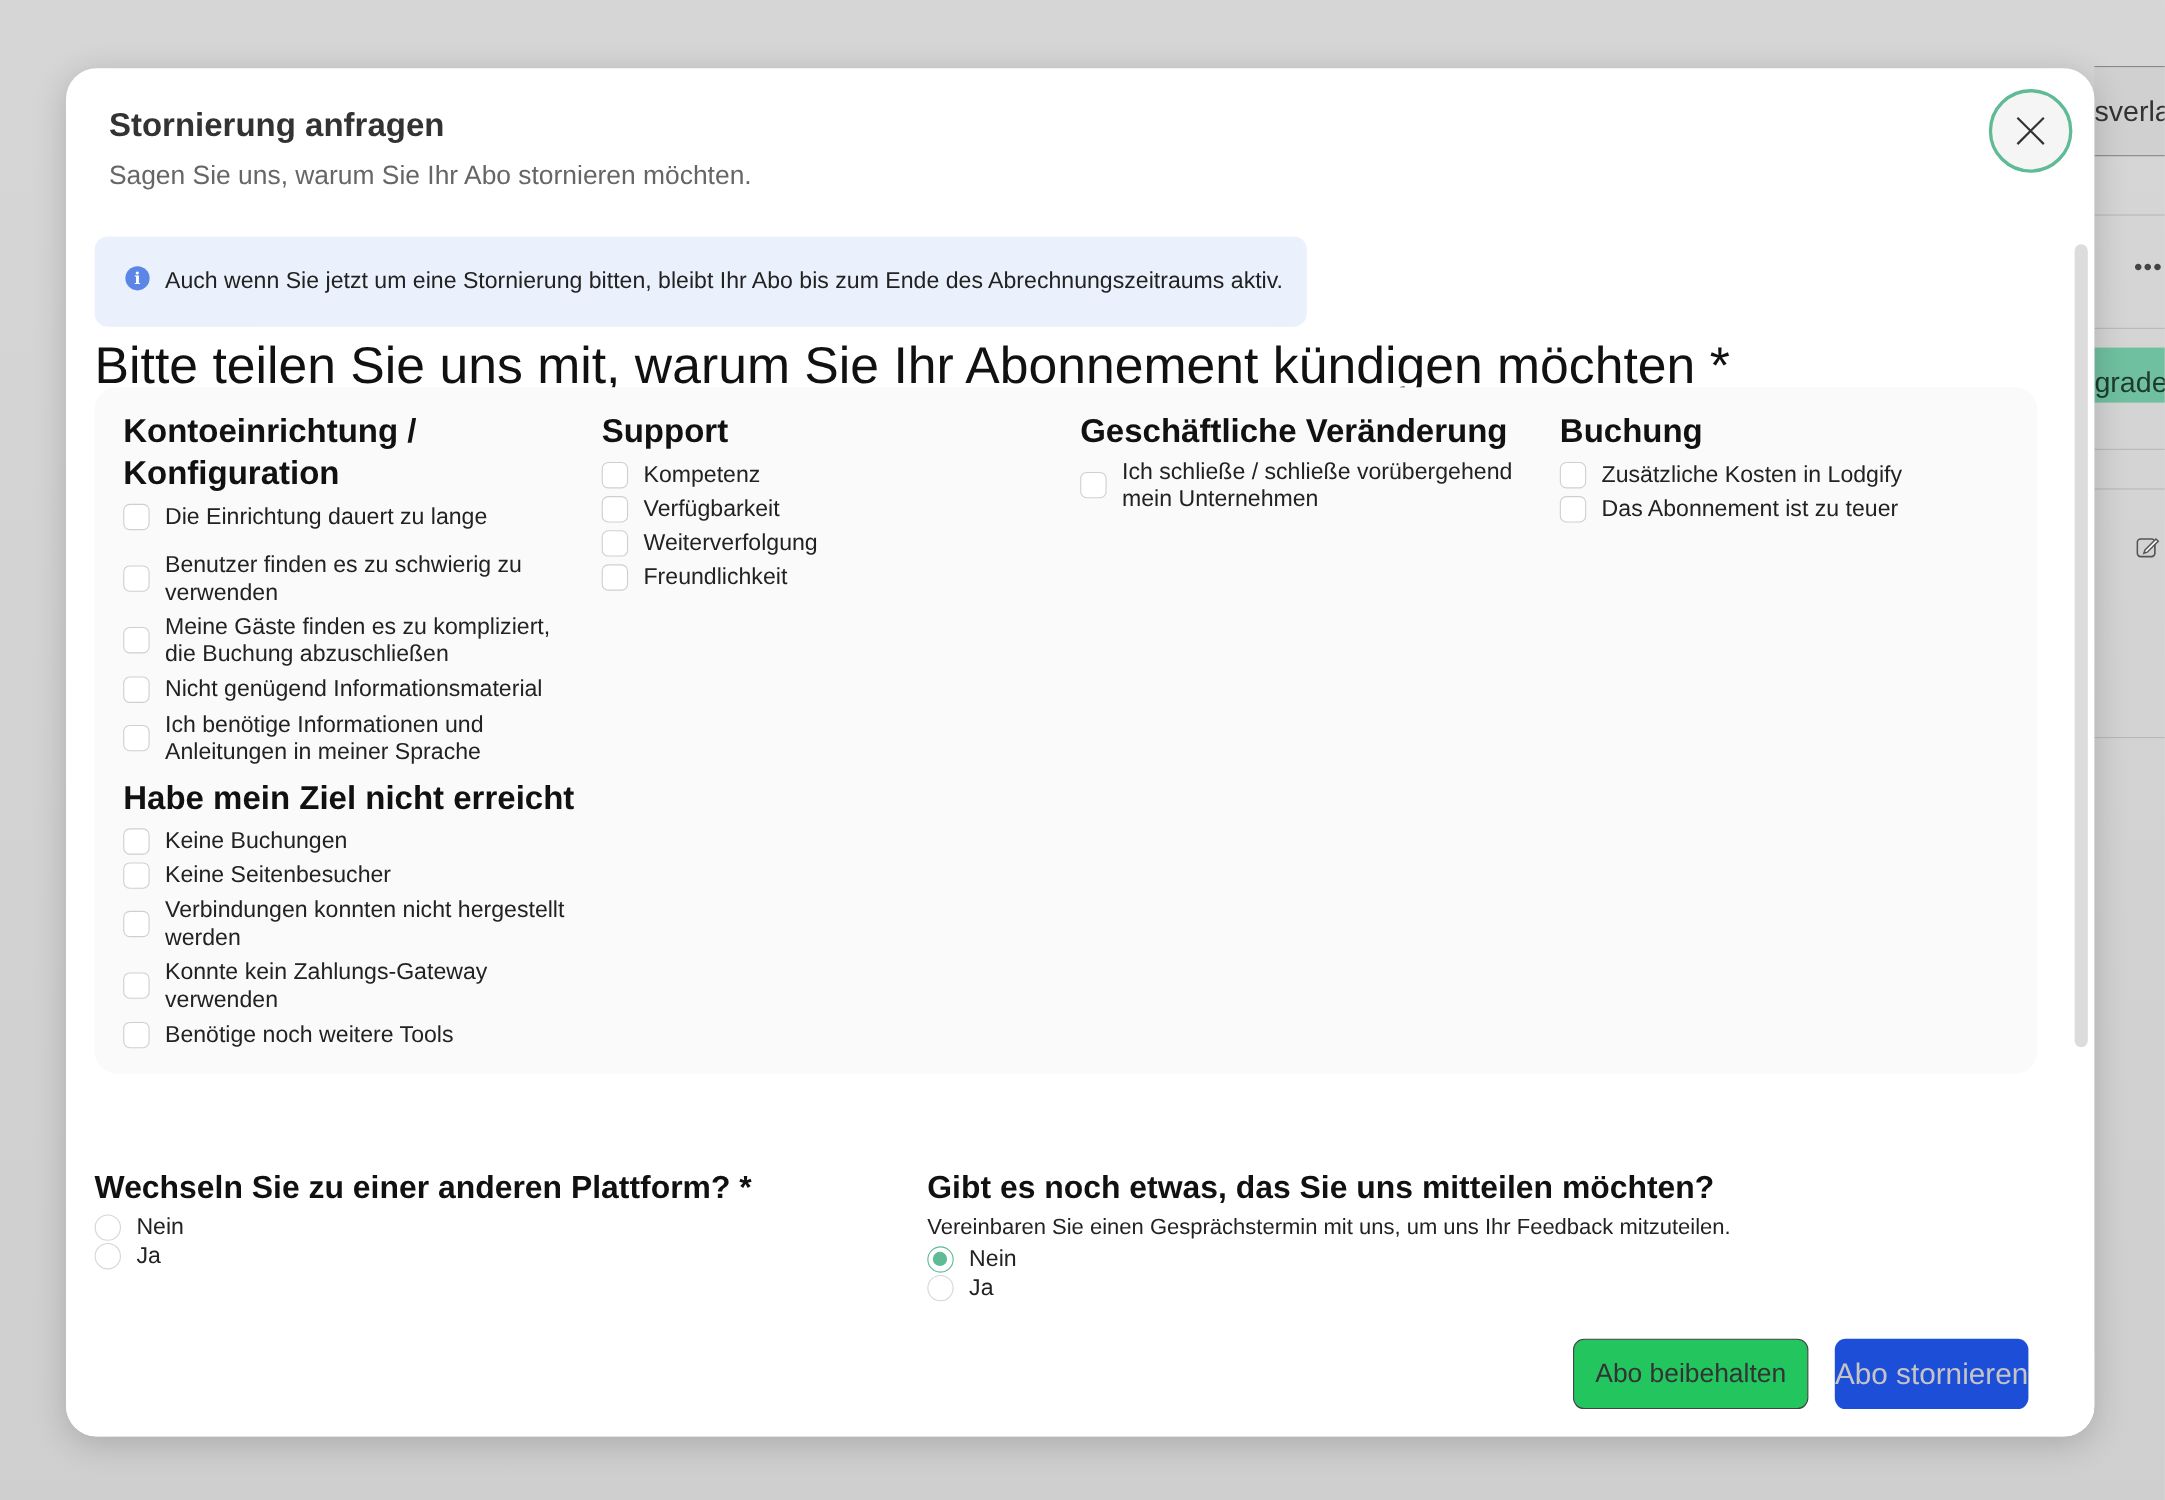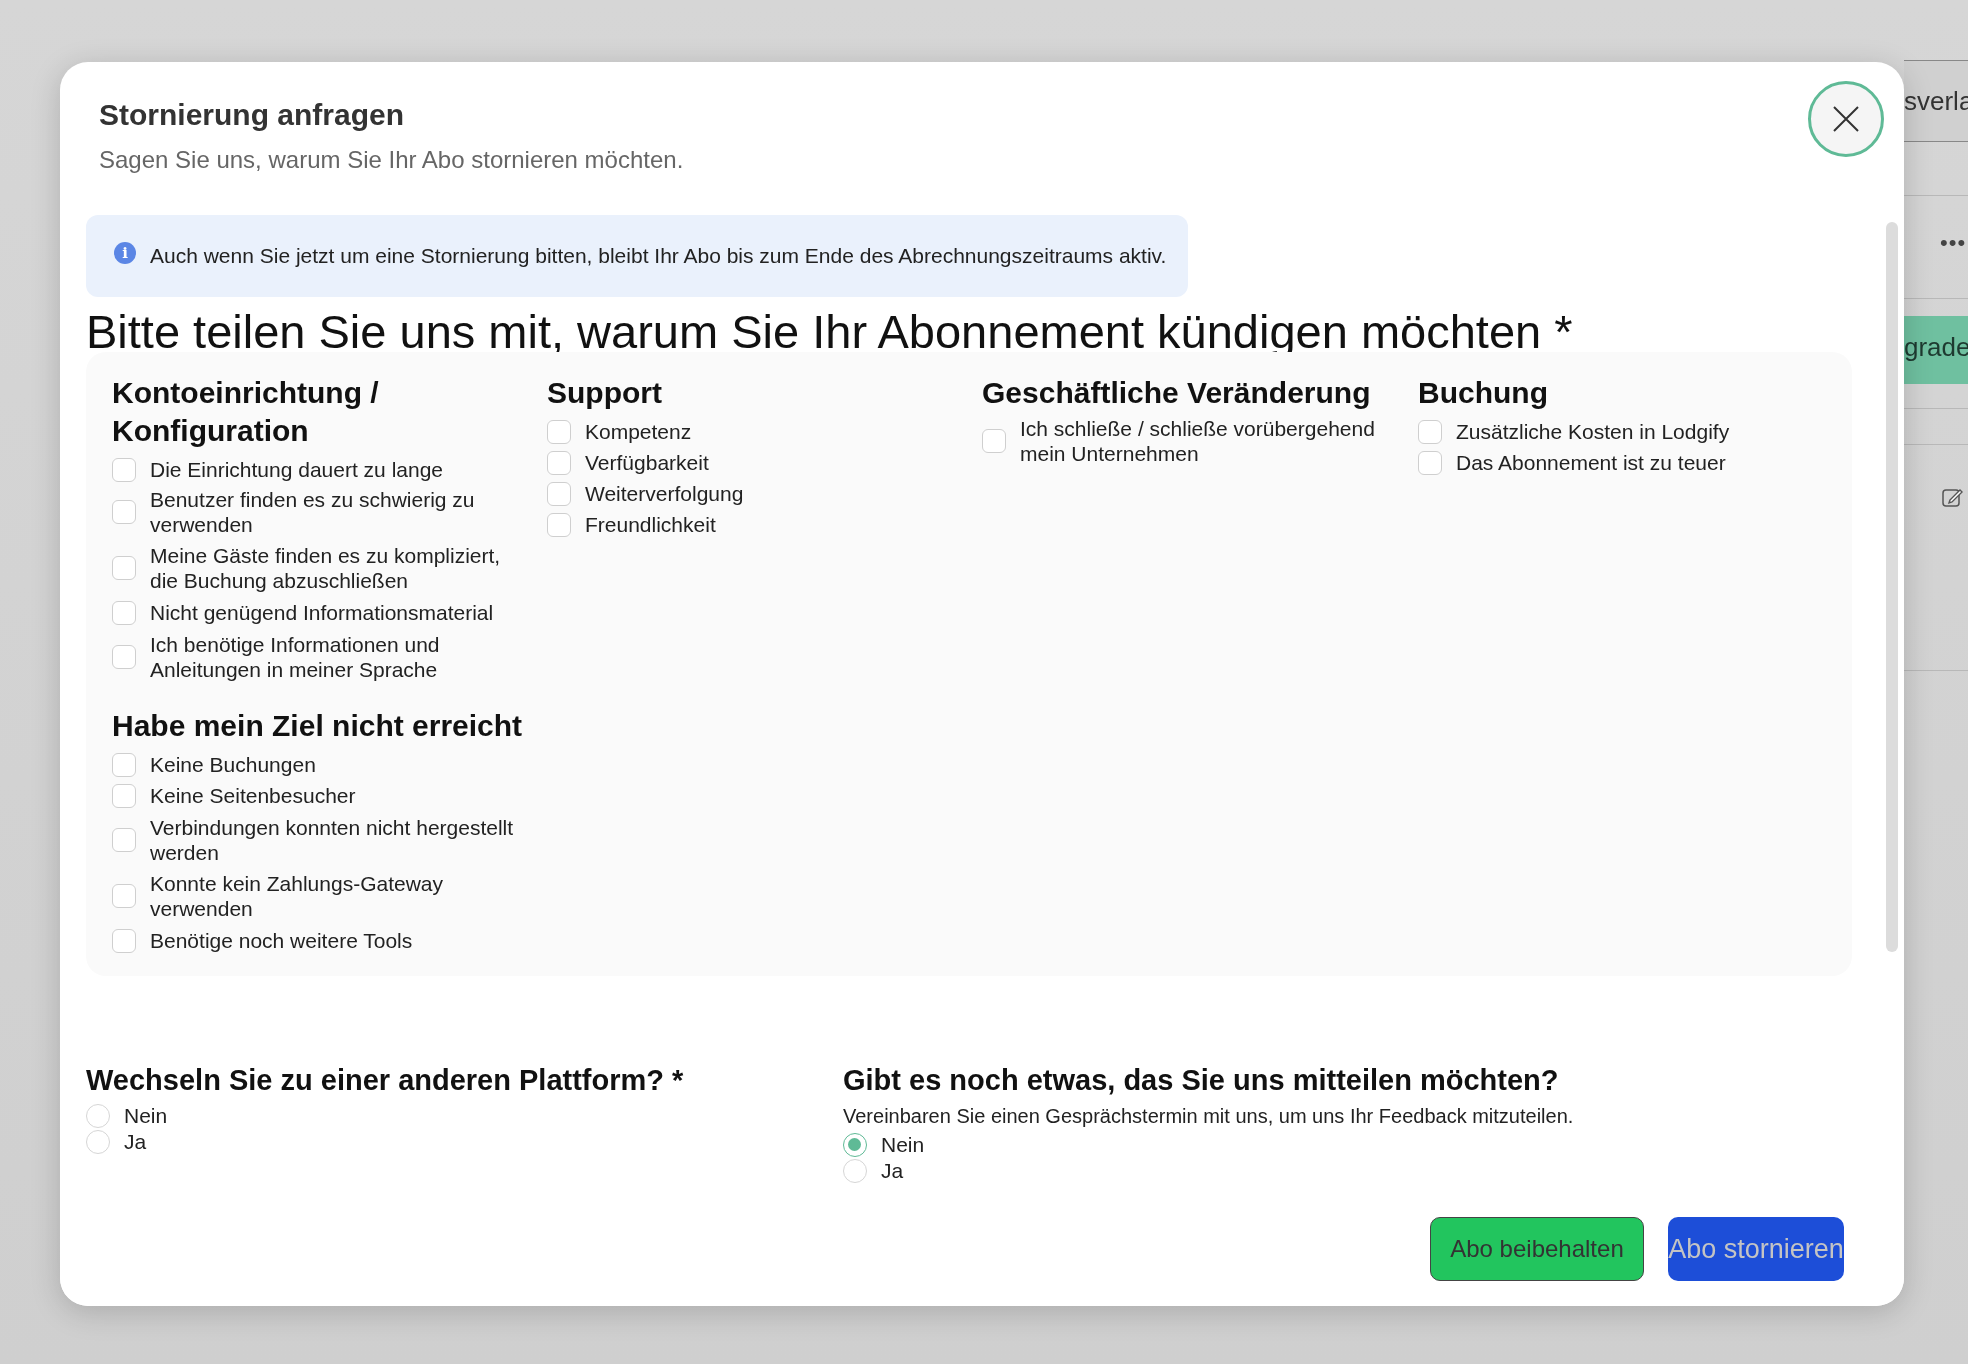--- a/index.html
+++ b/index.html
@@ -8,21 +8,21 @@
     font-family: "Liberation Sans", "DejaVu Sans", sans-serif;
     background: #d2d2d2;
     position: relative;
     color: #111;
   }
   
   .bg-app { position: absolute; left: 0; top: 0; width: 1968px; height: 1364px; background: linear-gradient(180deg,#d6d6d6 0%, #cfcfcf 100%); }
   .bg-tab { position: absolute; left: 1904px; top: 60px; width: 64px; height: 82px; border-top: 1px solid #888; border-bottom: 1px solid #888; background: #d0d0d0; font-size: 26px; color: #333; line-height: 80px; white-space: nowrap; overflow: hidden; text-indent: 0; }
   .bg-line { position: absolute; left: 1904px; width: 64px; height: 1px; background: #b8b8b8; }
   .bg-dots { position: absolute; left: 1940px; top: 230px; font-size: 22px; color: #444; letter-spacing: 1px; }
-  .bg-upgrade { position: absolute; left: 1904px; top: 316px; width: 64px; height: 68px; background: #6fc0a0; color: #1e3a30; font-size: 26px; line-height: 62px; white-space: nowrap; overflow: hidden; }
+  .bg-upgrade { position: absolute; left: 1904px; top: 316px; width: 64px; height: 50px; background: #6fc0a0; color: #1e3a30; font-size: 26px; line-height: 62px; white-space: nowrap; overflow: hidden; }
   .bg-edit { position: absolute; left: 1942px; top: 486px; width: 22px; height: 22px; }
 
   .modal {
     position: absolute; left: 60px; top: 62px; width: 1844px; height: 1244px;
     background: #ffffff; border-radius: 28px;
     box-shadow: 0 6px 30px rgba(0,0,0,0.18);
     overflow: hidden;
   }
   .modal-title { position: absolute; left: 39px; top: 36px; font-size: 30px; font-weight: bold; color: #333; }
   .modal-subtitle { position: absolute; left: 39px; top: 84px; font-size: 24px; color: #666; }
@@ -102,21 +102,21 @@
     <div class="main-q">Bitte teilen Sie uns mit, warum Sie Ihr Abonnement kündigen möchten *</div>
 
     <div class="reasons-card">
 
       <div class="group" style="left:26px; top:22px; width:420px;">
         <div class="group-title">Kontoeinrichtung / Konfiguration</div>
         <div class="cb-row">
             <div class="cb"></div>
             <span class="cb-label">Die Einrichtung dauert zu lange</span>
           </div>
-        <div class="cb-row" style="margin-top:2px">
+        <div class="cb-row" style="margin-top:16px">
             <div class="cb"></div>
             <span class="cb-label">Benutzer finden es zu schwierig zu verwenden</span>
           </div>
         <div class="cb-row" style="margin-top:6px">
             <div class="cb"></div>
             <span class="cb-label">Meine Gäste finden es zu kompliziert, die Buchung abzuschließen</span>
           </div>
         <div class="cb-row" style="margin-top:4px">
             <div class="cb"></div>
             <span class="cb-label">Nicht genügend Informationsmaterial</span>

